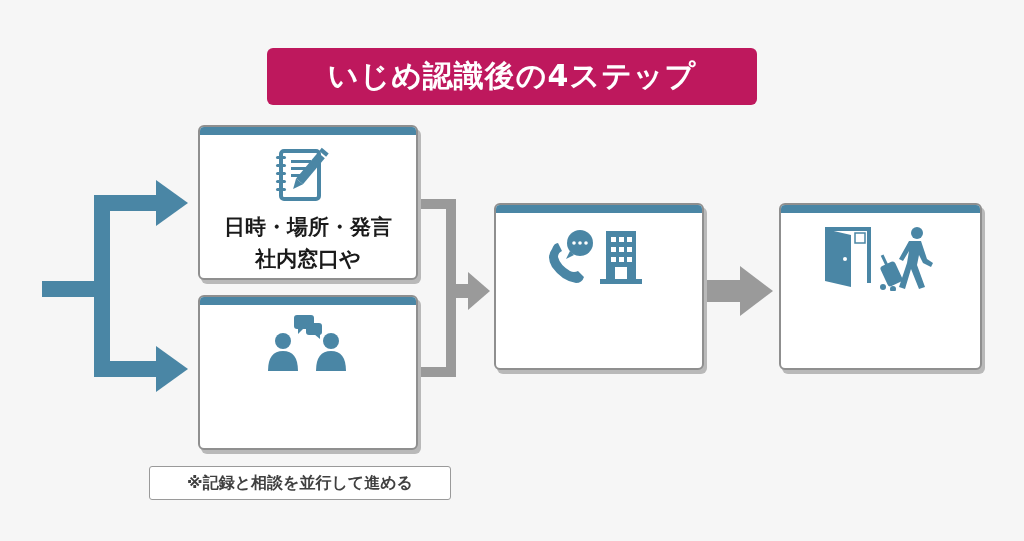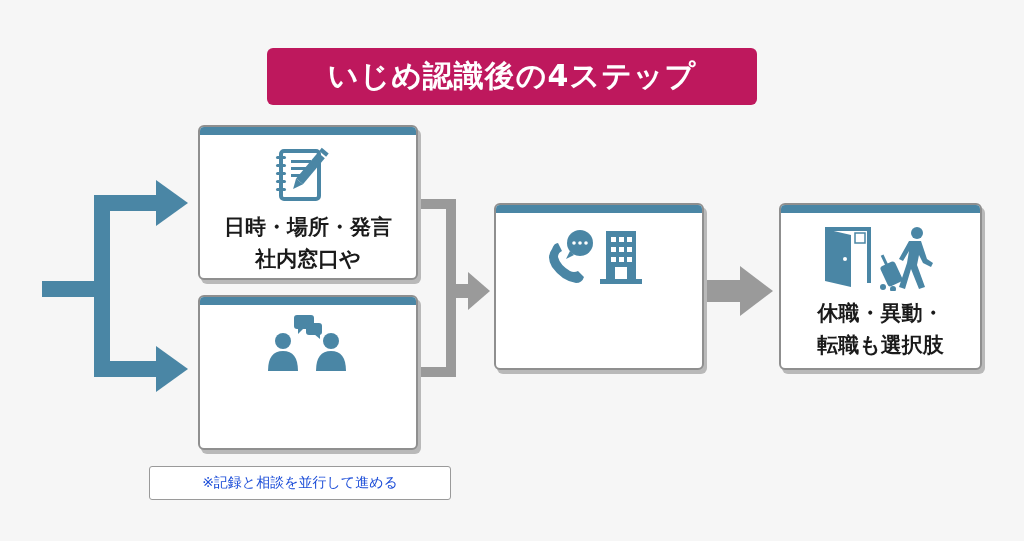--- a/index.html
+++ b/index.html
@@ -30,21 +30,21 @@
     color: #1a1a1a; font-weight: bold; font-size: 21px; line-height: 32px;
   }
   #card-record { left: 198px; top: 125px; width: 220px; height: 155px; }
   #card-consult { left: 198px; top: 295px; width: 220px; height: 155px; }
   #card-window { left: 494px; top: 203px; width: 210px; height: 167px; }
   #card-leave { left: 779px; top: 203px; width: 203px; height: 167px; }
   .note {
     position: absolute; left: 149px; top: 466px; width: 302px; height: 34px;
     background: #ffffff; border: 1.5px solid #9a9a9a; border-radius: 3px;
     box-sizing: border-box; display: flex; align-items: center; justify-content: center;
-    color: #1d4ed8; font-weight: normal; font-size: 14px;
+    color: #404040; font-weight: bold; font-size: 16px;
   }
   .note-tail {
     position: absolute; left: 300px; top: 457px; width: 0; height: 0;
   }
   svg.connectors { position: absolute; left: 0; top: 0; }
 </style>
 </head>
 <body>
 
 <svg class="connectors" width="1024" height="541" viewBox="0 0 1024 541">
@@ -173,17 +173,13 @@
         <path d="M88 16 L100 16 L106 34 L112 38 L110 42 L102 38 L98 30 L96 40 L104 62 L98 64 L90 44 L84 64 L78 62 L86 38 L88 26 L82 36 L78 34 Z"></path>
         <g transform="rotate(-25 70 48)">
           <rect x="62" y="38" width="16" height="22" rx="3"></rect>
           <rect x="68" y="28" width="3" height="12"></rect>
         </g>
         <circle cx="62" cy="62" r="3"></circle>
         <circle cx="72" cy="64" r="3"></circle>
       </g>
     </svg>
   </div>
-  <div class="label" style="top:92px;">
-    <div>休職・異動・</div>
-    <div>転職も選択肢</div>
-  </div>
 </div>
 
 </body></html>

